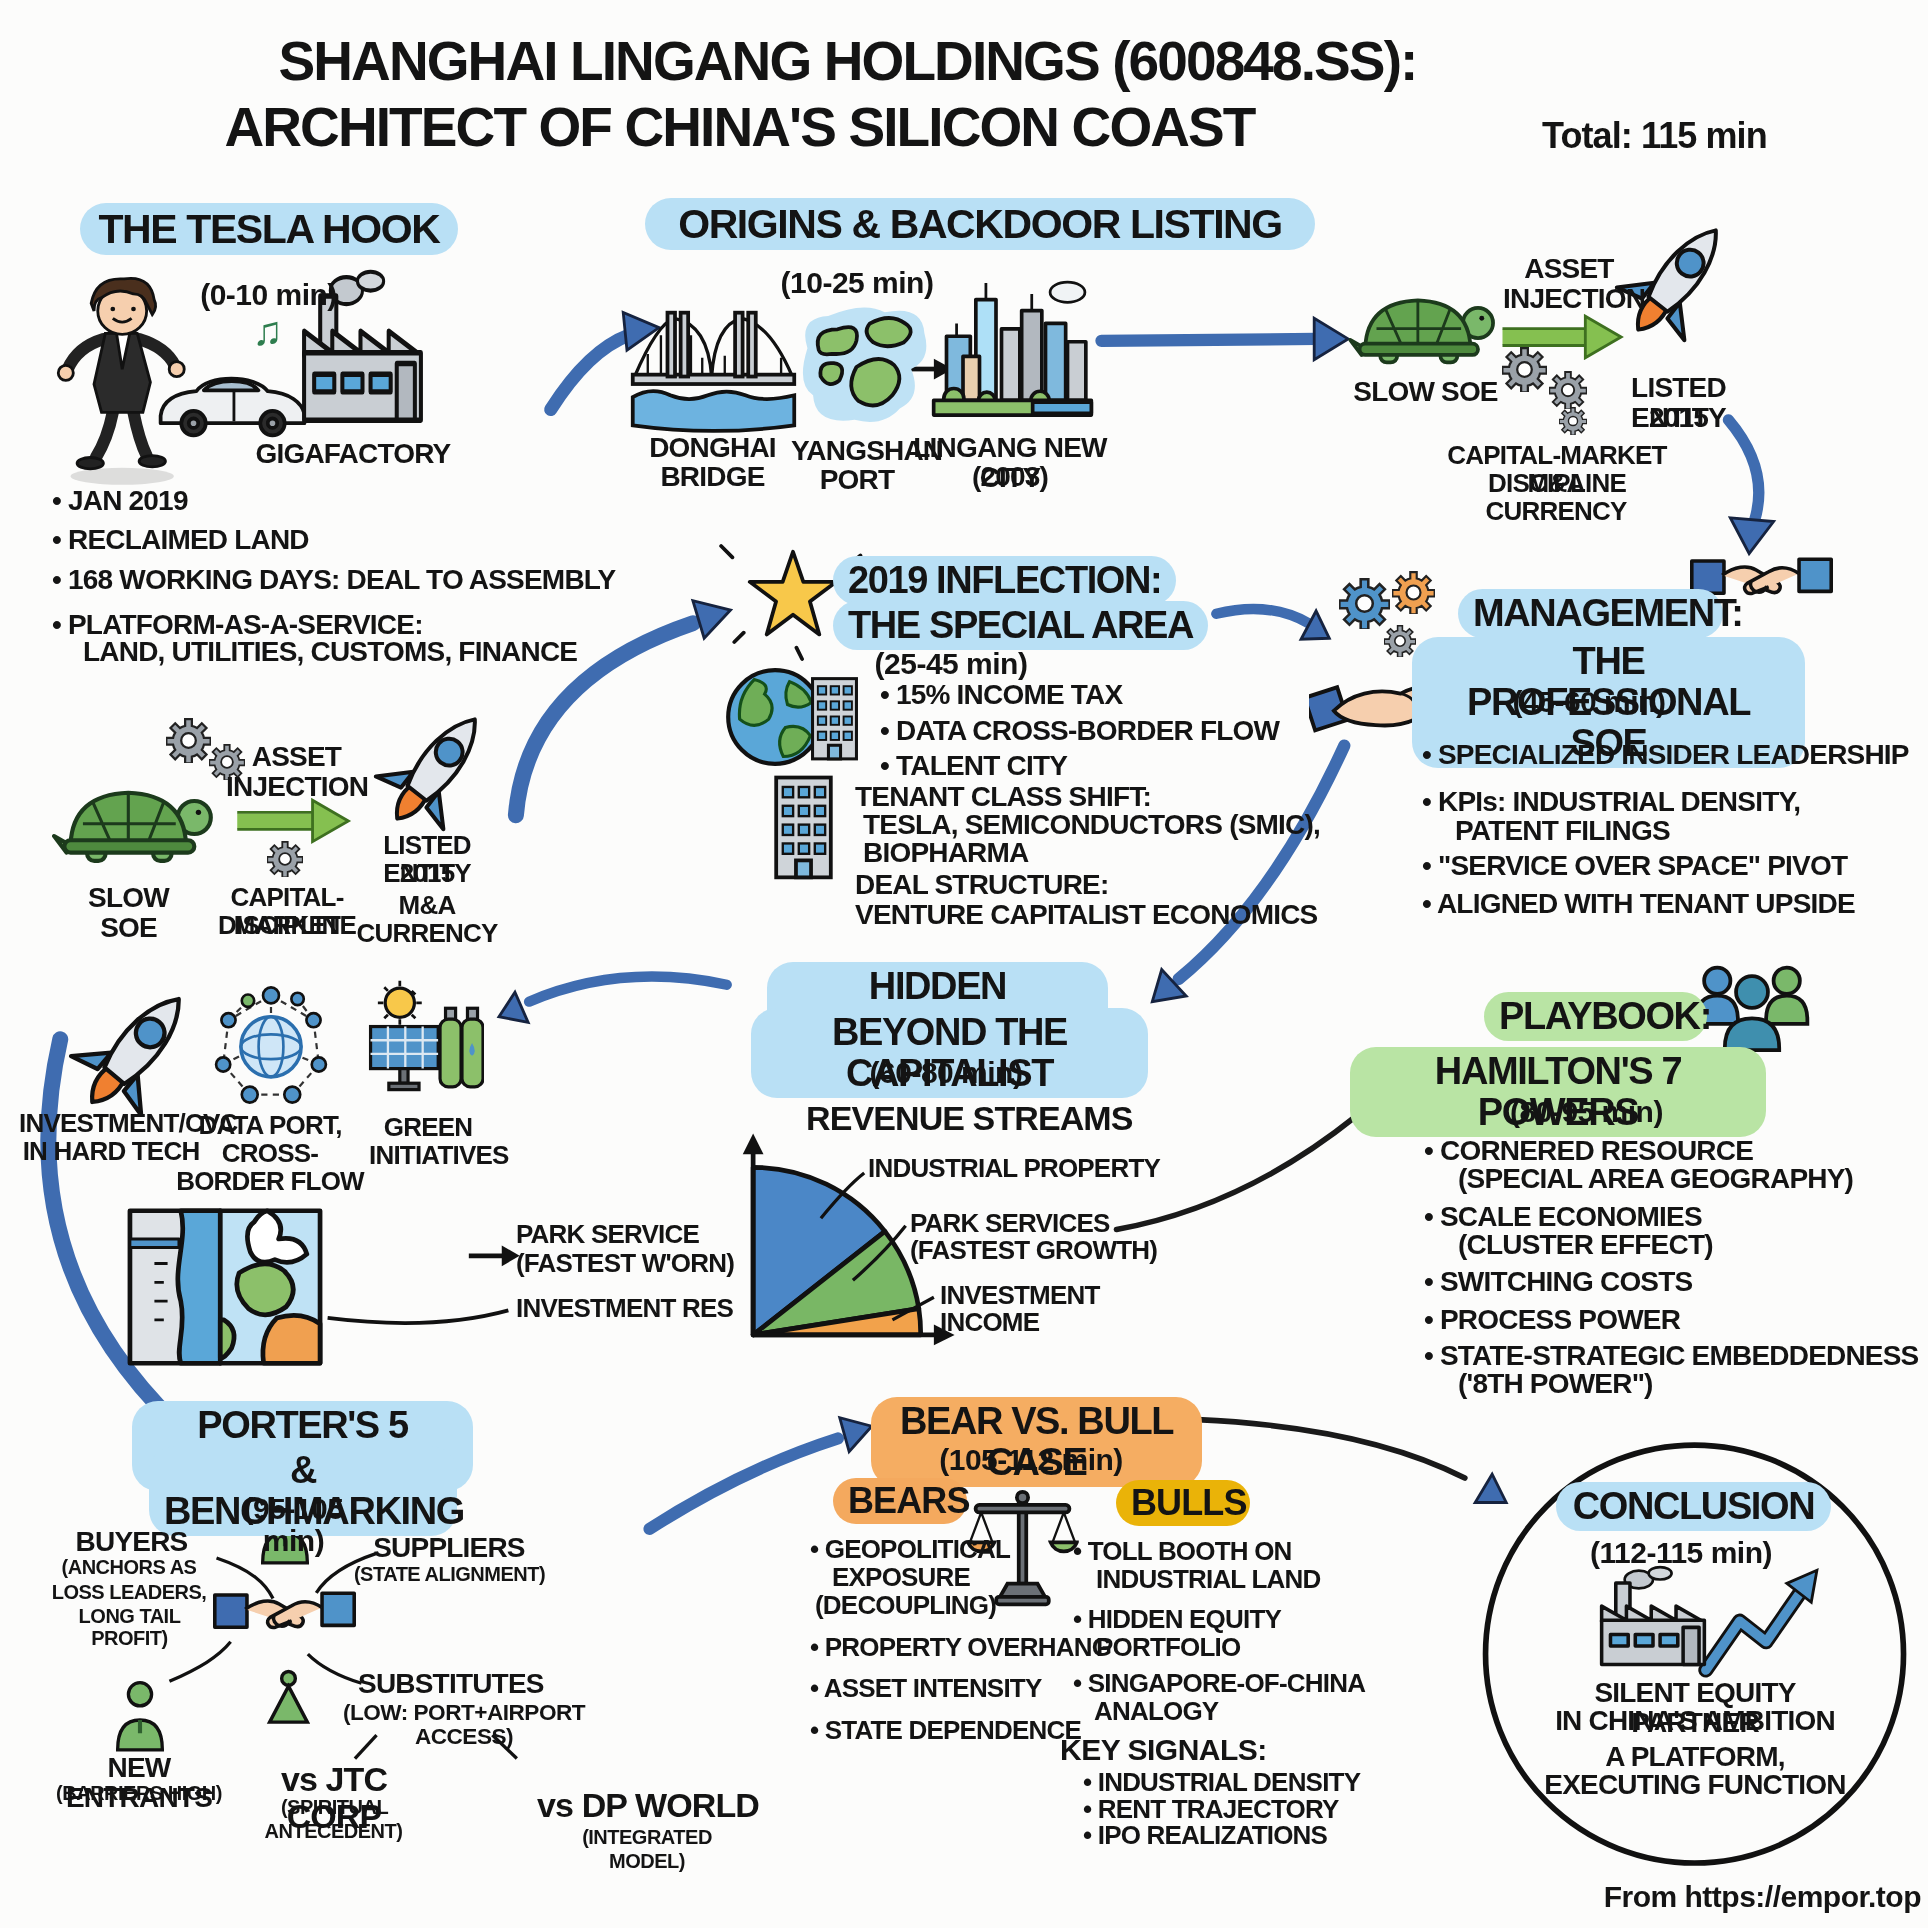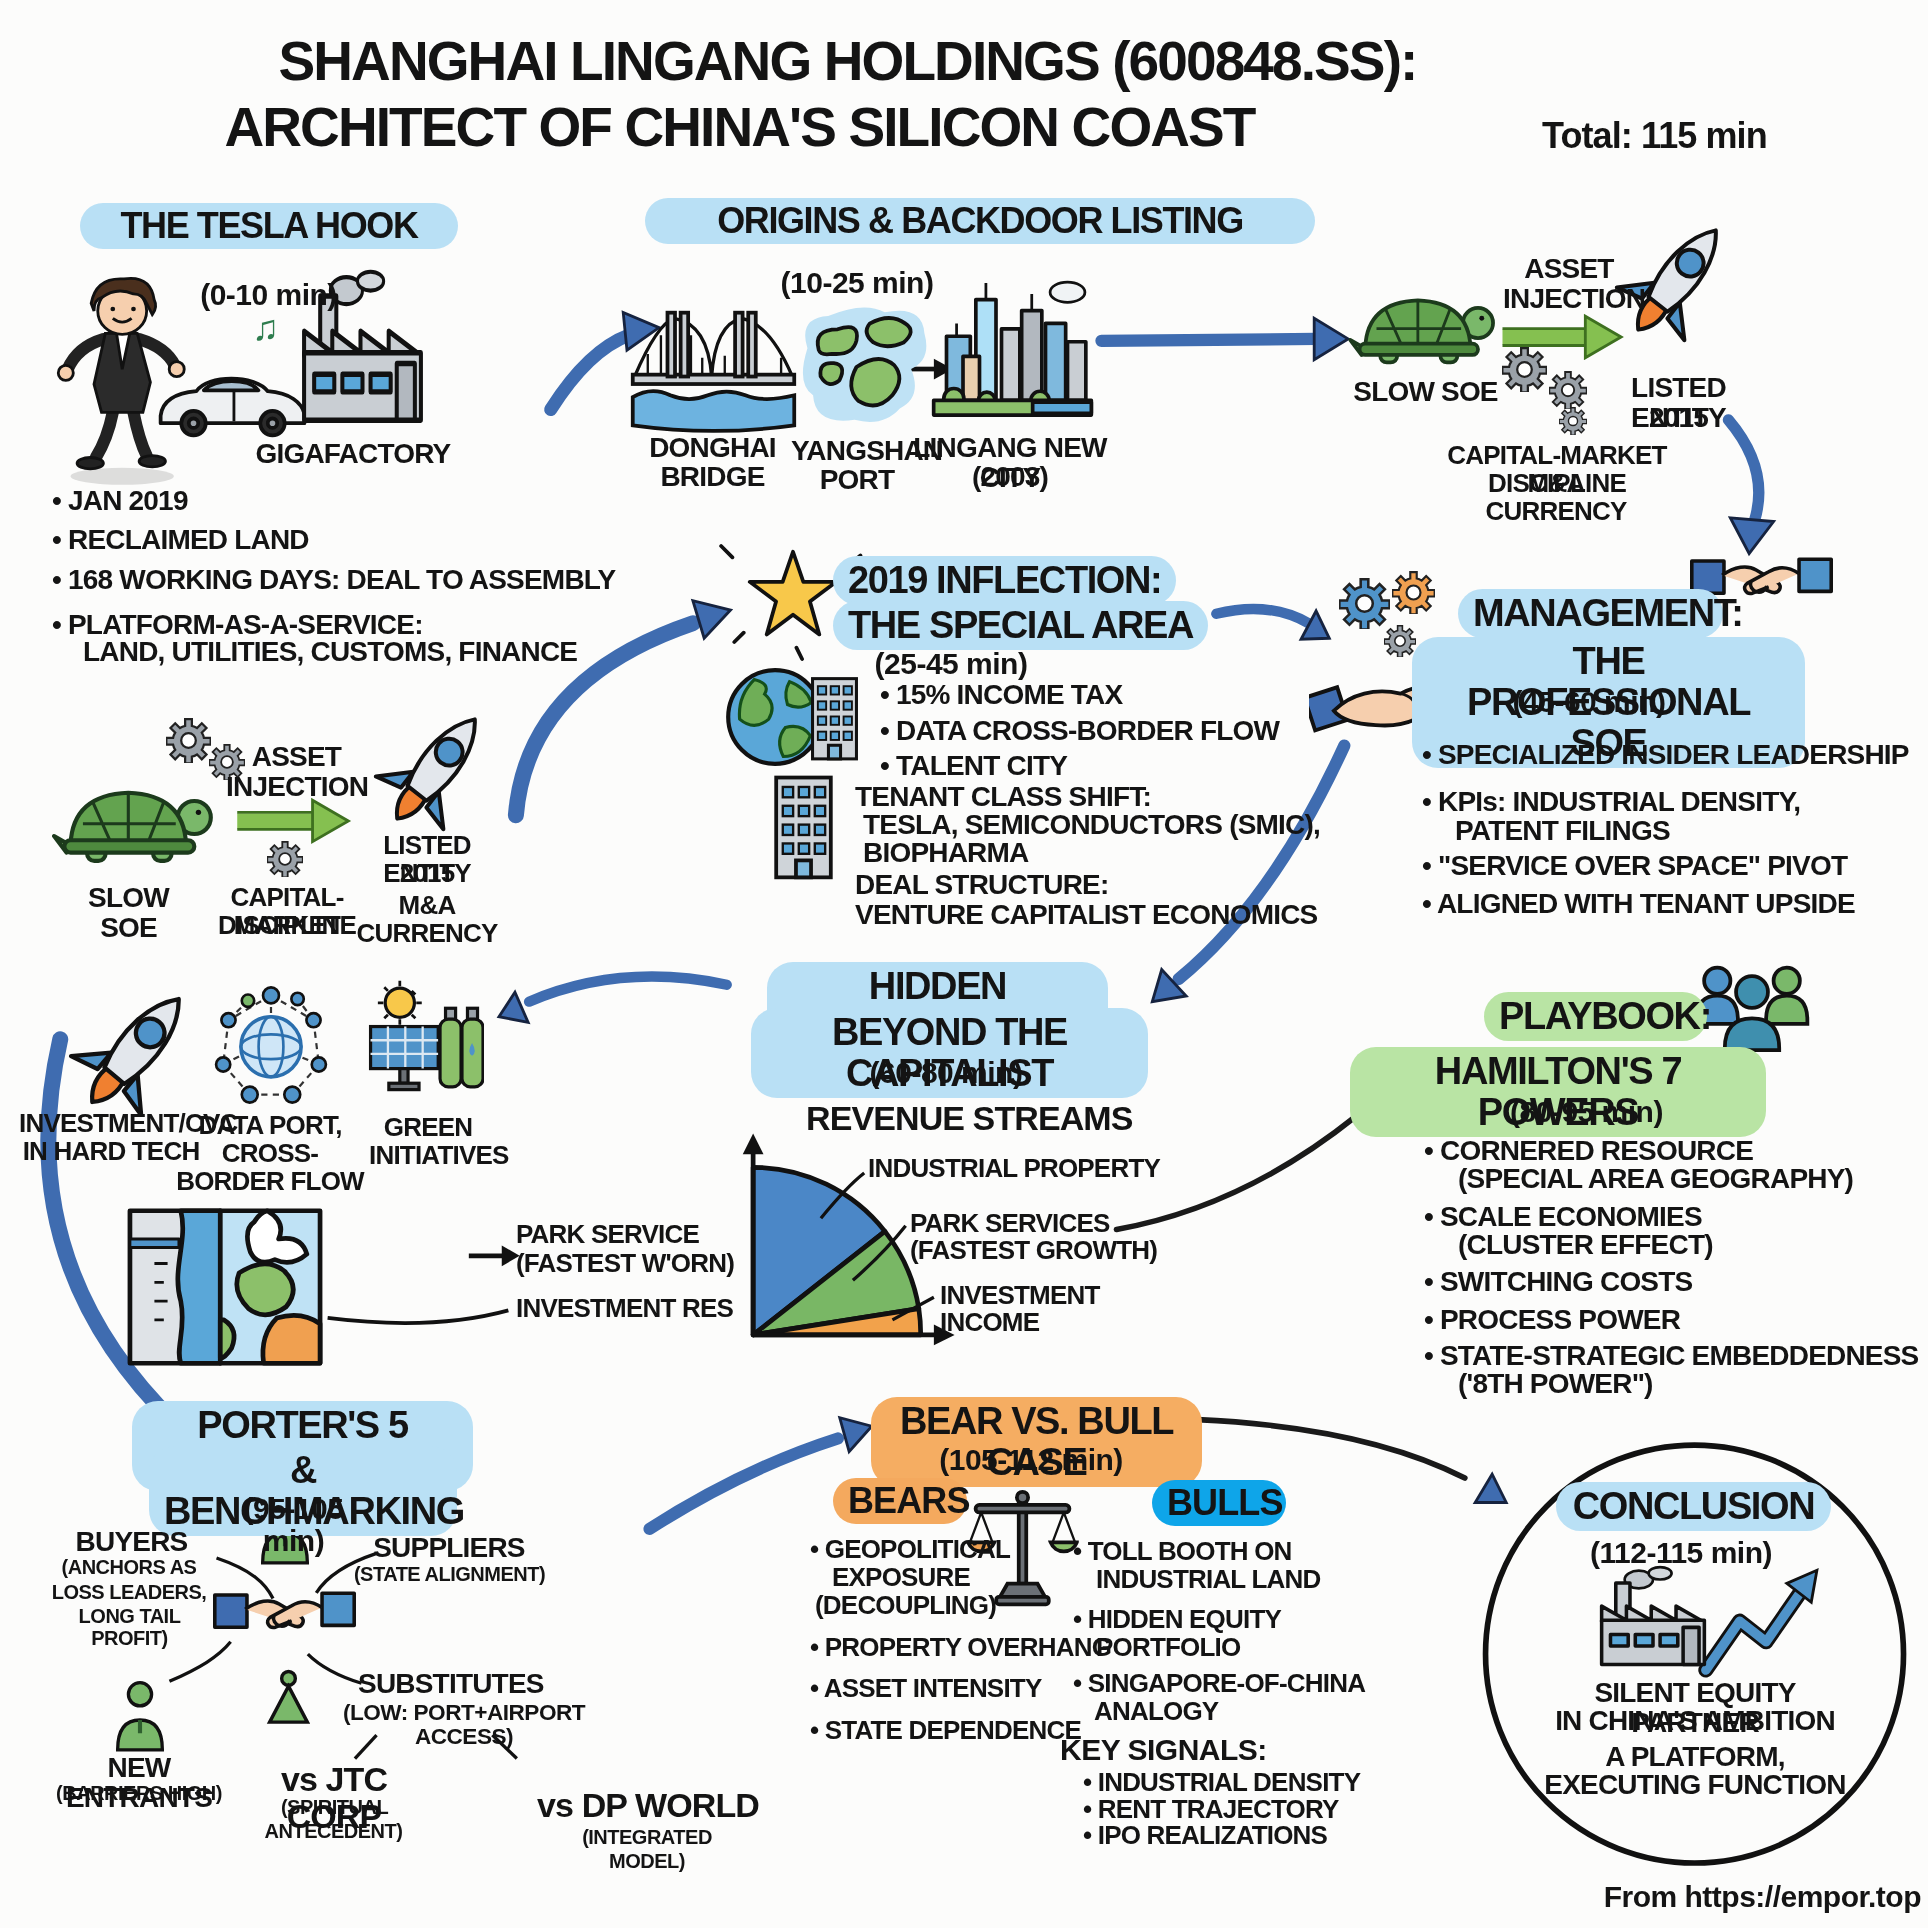--- a/index.html
+++ b/index.html
@@ -1,21 +1,21 @@
 <!DOCTYPE html>
 <html style="font-size:15px"><head>
 <meta charset="utf-8">
 <style>
   html,body{margin:0;padding:0;background:#e8e8e8;}
   #canvas{position:relative;width:1928px;height:1928px;background:#fcfcfb;overflow:hidden;
           font-family:"Liberation Sans","DejaVu Sans",sans-serif;}
   .t{position:absolute;font-weight:bold;color:#141414;line-height:1.08;}
   .ctr{text-align:center;}
   .f60{font-size:55px;letter-spacing:-1.9px;}
-  .f44{font-size:36px;letter-spacing:-1.4px;}
+  .f44{font-size:41px;letter-spacing:-1.4px;}
   .f42{font-size:38px;letter-spacing:-1.4px;}
   .f38{font-size:36px;letter-spacing:-0.9px;}
   .f36{font-size:34px;letter-spacing:-0.9px;}
   .f34{font-size:30px;letter-spacing:-0.5px;}
   .f32{font-size:28px;letter-spacing:-0.8px;}
   .f30{font-size:26px;letter-spacing:-0.8px;}
   .f28{font-size:20px;letter-spacing:-0.5px;}
   .f26{font-size:22.6px;letter-spacing:-0.5px;}
   .badge{border-radius:26px;padding:3.8px 15px;}
   .bb{background:#b9e0f5;}
@@ -613,21 +613,21 @@
 <div class="t f36 ctr" style="left:247px;top:1761px;width:174px">vs JTC CORP</div>
 <div class="t f28 ctr" style="left:266px;top:1797px;width:137px">(SPIRITUAL</div>
 <div class="t f28 ctr" style="left:256px;top:1821px;width:155px">ANTECEDENT)</div>
 <div class="t f36 ctr" style="left:535px;top:1787px;width:226px">vs DP WORLD</div>
 <div class="t f28 ctr" style="left:560px;top:1827px;width:174px">(INTEGRATED</div>
 <div class="t f28 ctr" style="left:560px;top:1851px;width:174px">MODEL)</div>
 
 <div class="t f42 ctr badge bo" style="left:871px;top:1397px;width:301px">BEAR VS. BULL CASE</div>
 <div class="t f34 ctr" style="left:937px;top:1444px;width:188px">(105-112 min)</div>
 <div class="t f38 ctr badge" style="left:833px;top:1478px;width:104px;background:#f4a95e">BEARS</div>
-<div class="t f38 ctr badge" style="left:1152px;top:1480px;width:104px;background:#0ea5e9">BULLS</div>
+<div class="t f38 ctr badge" style="left:1116px;top:1480px;width:104px;background:#eab308">BULLS</div>
 <div class="t f30 bullet" style="left:810px;top:1535px">GEOPOLITICAL</div>
 <div class="t f30" style="left:832px;top:1563px">EXPOSURE</div>
 <div class="t f30" style="left:815px;top:1591px">(DECOUPLING)</div>
 <div class="t f30 bullet" style="left:810px;top:1633px">PROPERTY OVERHANG</div>
 <div class="t f30 bullet" style="left:810px;top:1674px">ASSET INTENSITY</div>
 <div class="t f30 bullet" style="left:810px;top:1716px">STATE DEPENDENCE</div>
 <div class="t f30 bullet" style="left:1073px;top:1537px">TOLL BOOTH ON</div>
 <div class="t f30" style="left:1096px;top:1565px">INDUSTRIAL LAND</div>
 <div class="t f30 bullet" style="left:1073px;top:1605px">HIDDEN EQUITY</div>
 <div class="t f30" style="left:1096px;top:1633px">PORTFOLIO</div>

